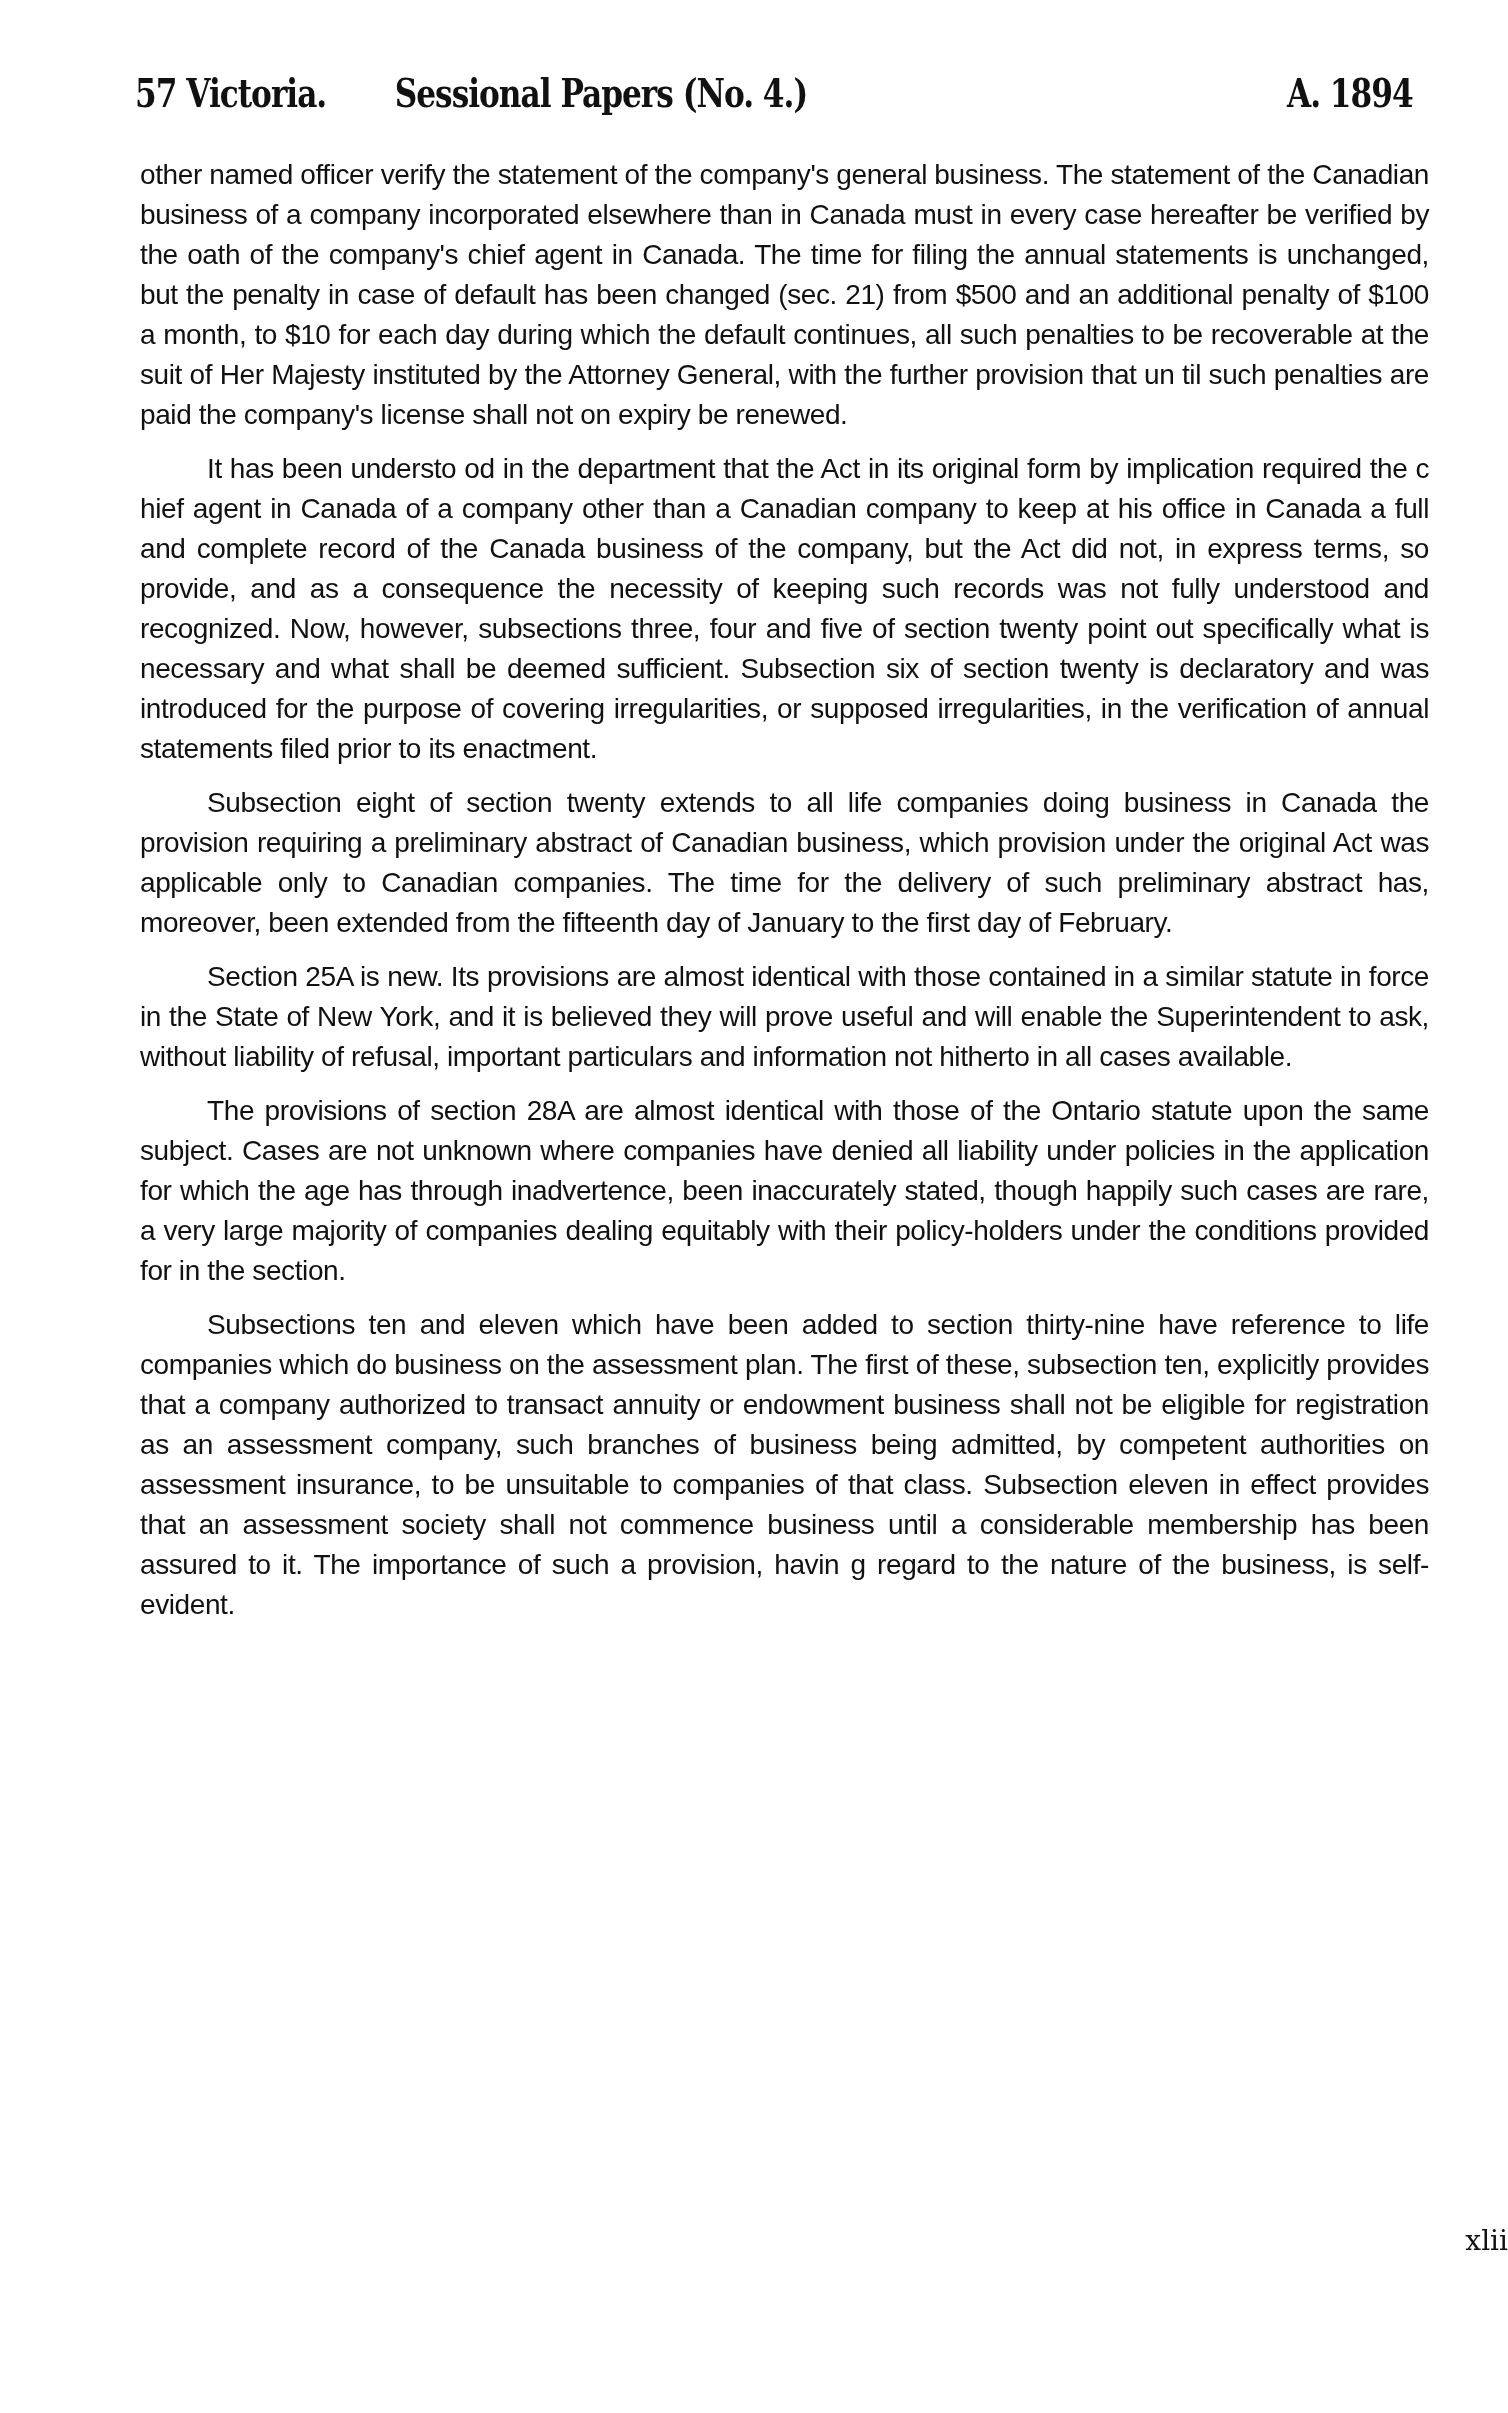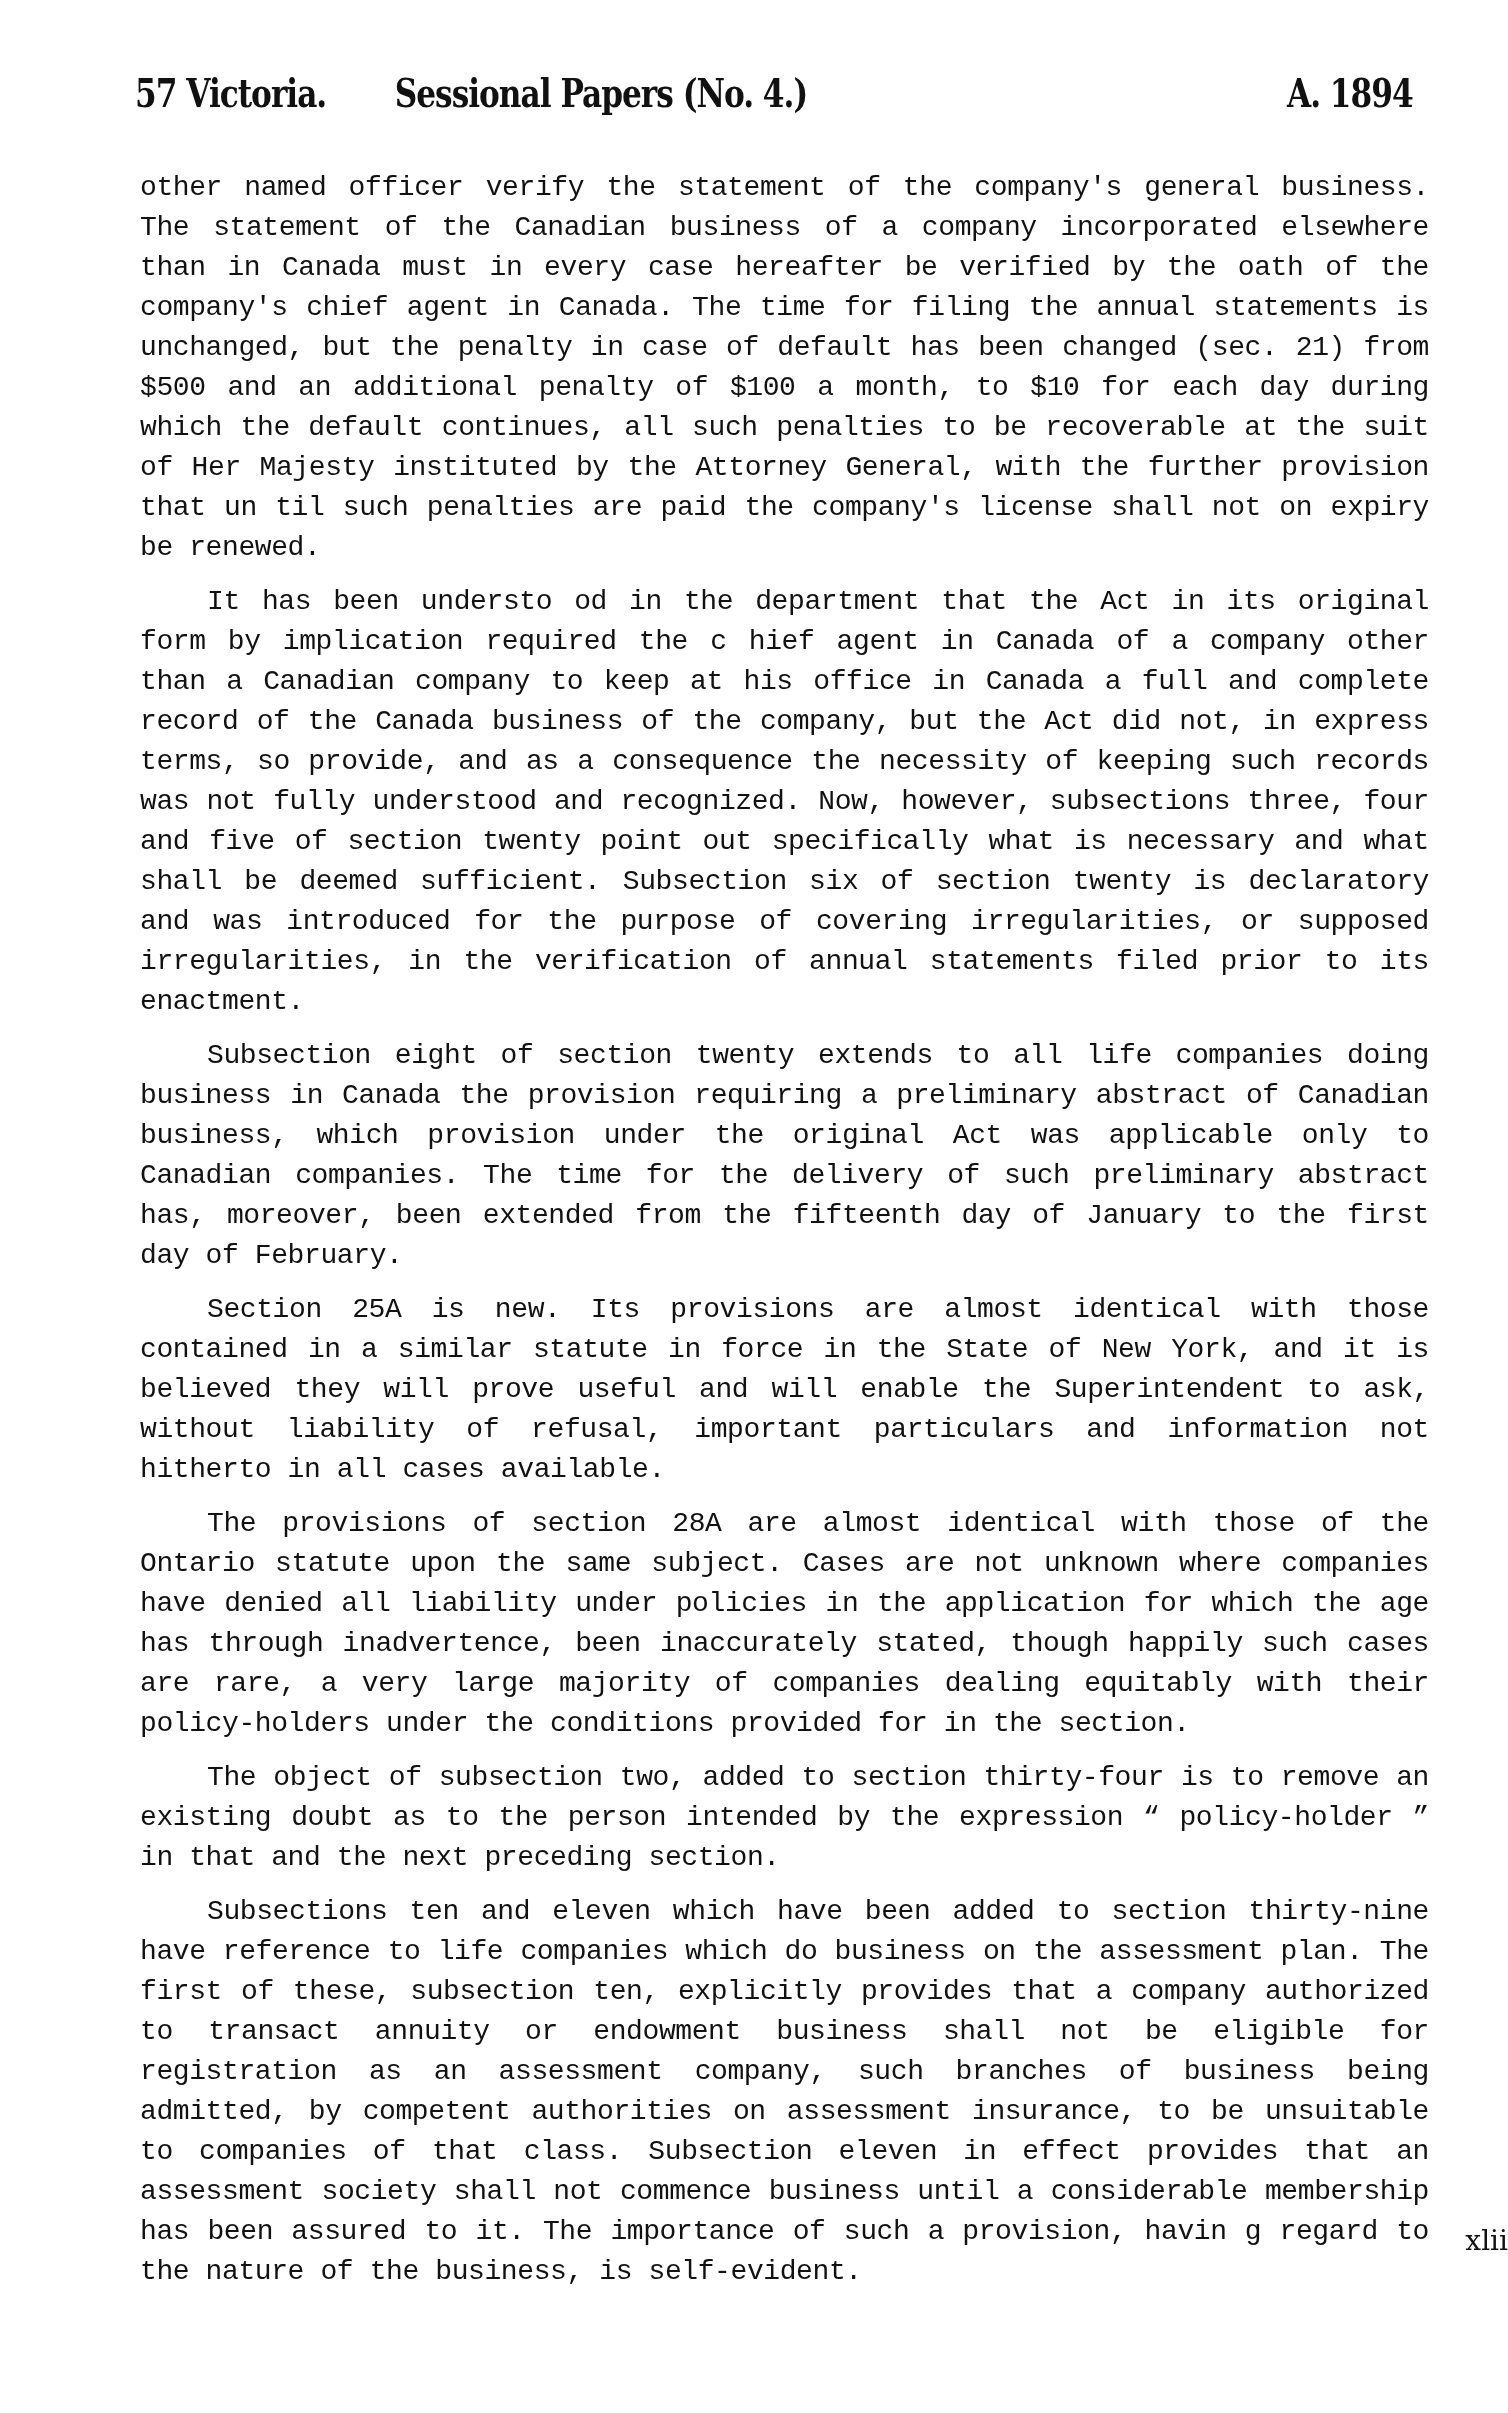--- a/index.html
+++ b/index.html
@@ -12,22 +12,22 @@
     .header {
       position: absolute; top: 64px; left: 135px; width: 1279px; height: 58px;
       font-family: "DejaVu Serif", serif; font-weight: bold;
       font-size: 40px; line-height: 58px; letter-spacing: -1.3px;
       transform: scaleX(0.78); transform-origin: left top;
     }
     .header .h-left { position: absolute; left: 0; }
     .header .h-center { position: absolute; left: 333px; }
     .header .h-right { position: absolute; right: -359px; }
     .body-text {
-      position: absolute; left: 140px; top: 168px; width: 1289px;
-      font-family: Liberation Mono, monospace;
+      position: absolute; left: 140px; top: 155px; width: 1289px;
+      font-family: Liberation Sans, sans-serif;
       font-size: 28px; line-height: 40px; text-align: justify;
       letter-spacing: -0.4px;
     }
     .body-text p { margin: 0 0 14px 0; text-indent: 0; }
     .body-text p.indent { text-indent: 67px; }
     .folio {
       position: absolute; top: 2222px; left: 0; width: 1508px; text-align: right;
       font-family: "DejaVu Serif", serif; font-size: 28px; line-height: 38px;
     }
   </style>
@@ -40,19 +40,18 @@
     <span class="h-center">Sessional Papers (No. 4.)</span>
     <span class="h-right">A. 1894</span>
   </div>
 
   <div class="body-text">
     <p>other named officer verify the statement of the company's general business. The statement of the Canadian business of a company incorporated elsewhere than in Canada must in every case hereafter be verified by the oath of the company's chief agent in Canada. The time for filing the annual statements is unchanged, but the penalty in case of default has been changed (sec. 21) from $500 and an additional penalty of $100 a month, to $10 for each day during which the default continues, all such penalties to be recoverable at the suit of Her Majesty instituted by the Attorney General, with the further provision that un til such penalties are paid the company's license shall not on expiry be renewed.</p>
     <p class="indent">It has been understo od in the department that the Act in its original form by implication required the c hief agent in Canada of a company other than a Canadian company to keep at his office in Canada a full and complete record of the Canada business of the company, but the Act did not, in express terms, so provide, and as a consequence the necessity of keeping such records was not fully understood and recognized. Now, however, subsections three, four and five of section twenty point out specifically what is necessary and what shall be deemed sufficient. Subsection six of section twenty is declaratory and was introduced for the purpose of covering irregularities, or supposed irregularities, in the verification of annual statements filed prior to its enactment.</p>
     <p class="indent">Subsection eight of section twenty extends to all life companies doing business in Canada the provision requiring a preliminary abstract of Canadian business, which provision under the original Act was applicable only to Canadian companies. The time for the delivery of such preliminary abstract has, moreover, been extended from the fifteenth day of January to the first day of February.</p>
     <p class="indent">Section 25A is new. Its provisions are almost identical with those contained in a similar statute in force in the State of New York, and it is believed they will prove useful and will enable the Superintendent to ask, without liability of refusal, important particulars and information not hitherto in all cases available.</p>
     <p class="indent">The provisions of section 28A are almost identical with those of the Ontario statute upon the same subject. Cases are not unknown where companies have denied all liability under policies in the application for which the age has through inadvertence, been inaccurately stated, though happily such cases are rare, a very large majority of companies dealing equitably with their policy-holders under the conditions provided for in the section.</p>
-    <p class="indent">The object of subsection two, added to section thirty-four is to remove an existing doubt as to the person intended by the expression “ policy-holder ” in that and the next preceding section.</p>
     <p class="indent">Subsections ten and eleven which have been added to section thirty-nine have reference to life companies which do business on the assessment plan. The first of these, subsection ten, explicitly provides that a company authorized to transact annuity or endowment business shall not be eligible for registration as an assessment company, such branches of business being admitted, by competent authorities on assessment insurance, to be unsuitable to companies of that class. Subsection eleven in effect provides that an assessment society shall not commence business until a considerable membership has been assured to it. The importance of such a provision, havin g regard to the nature of the business, is self-evident.</p>
   </div>
 
   <div class="folio">xlii</div>
 </div>
 
 
 </body></html>

